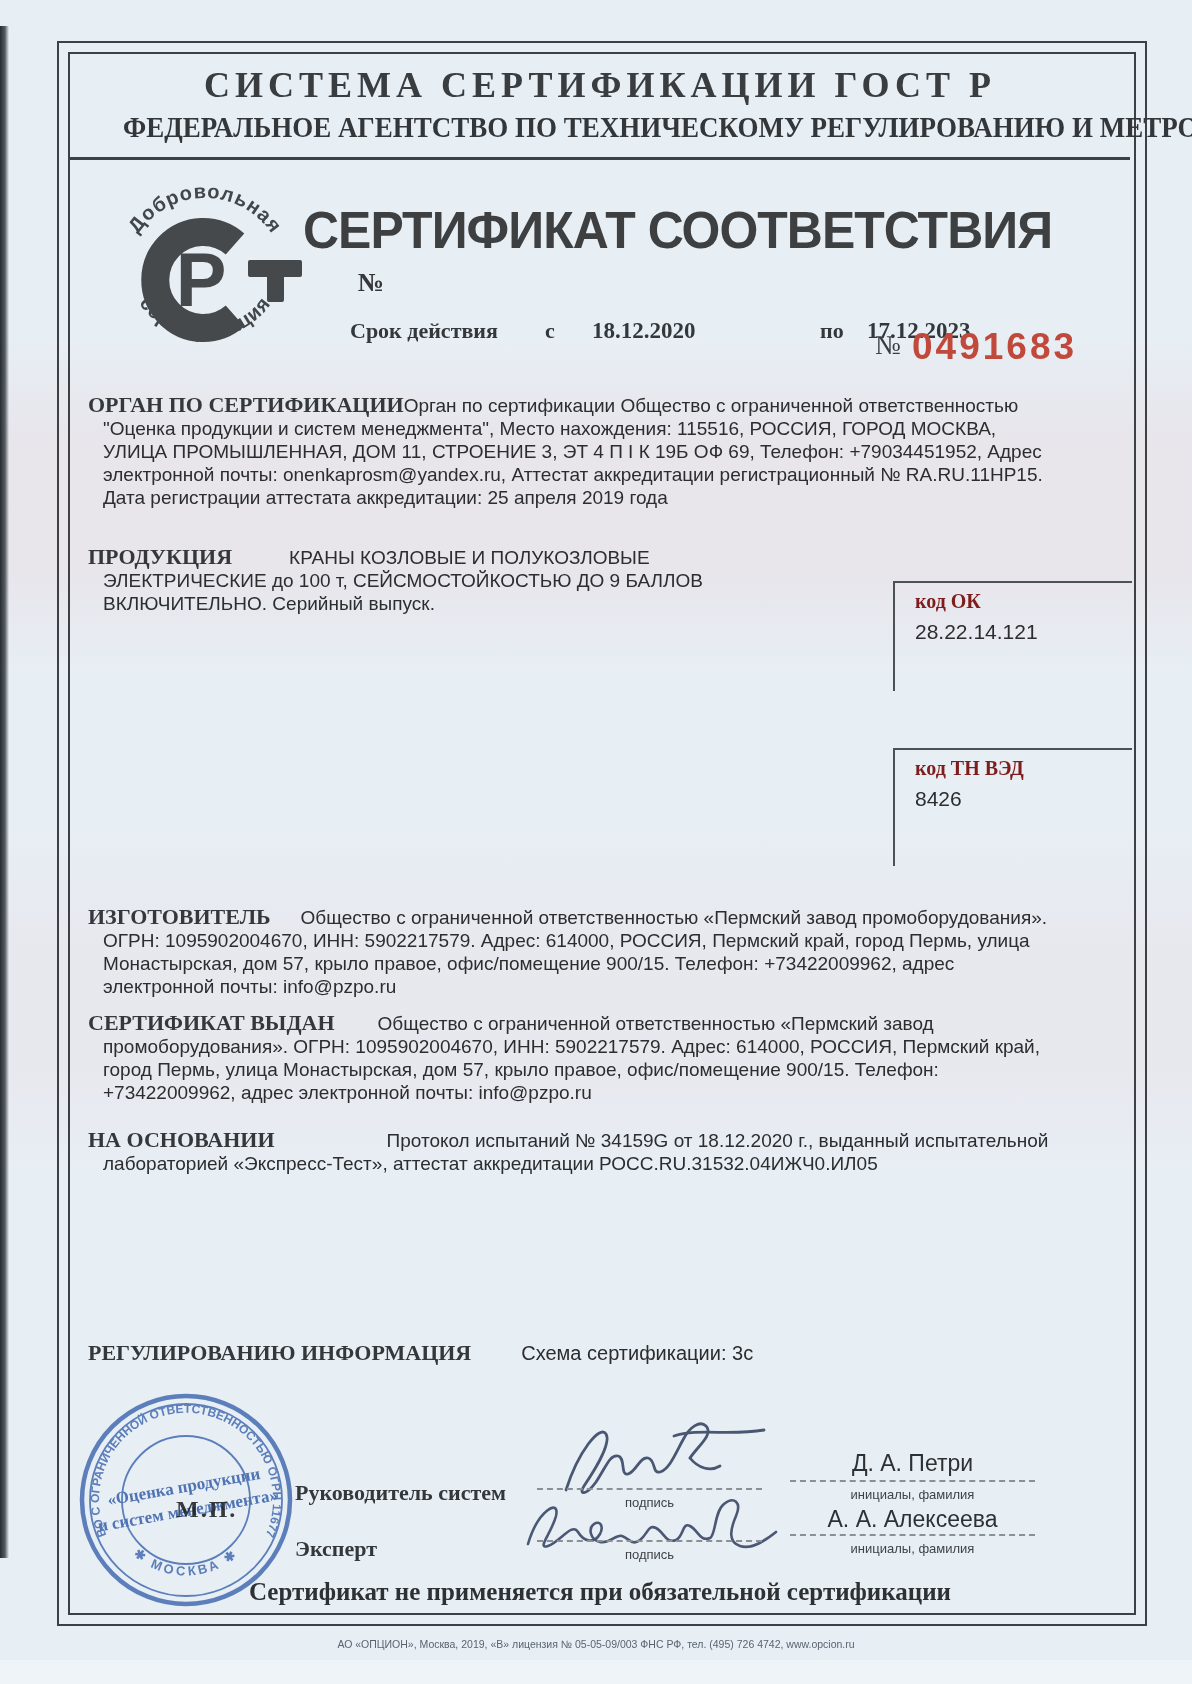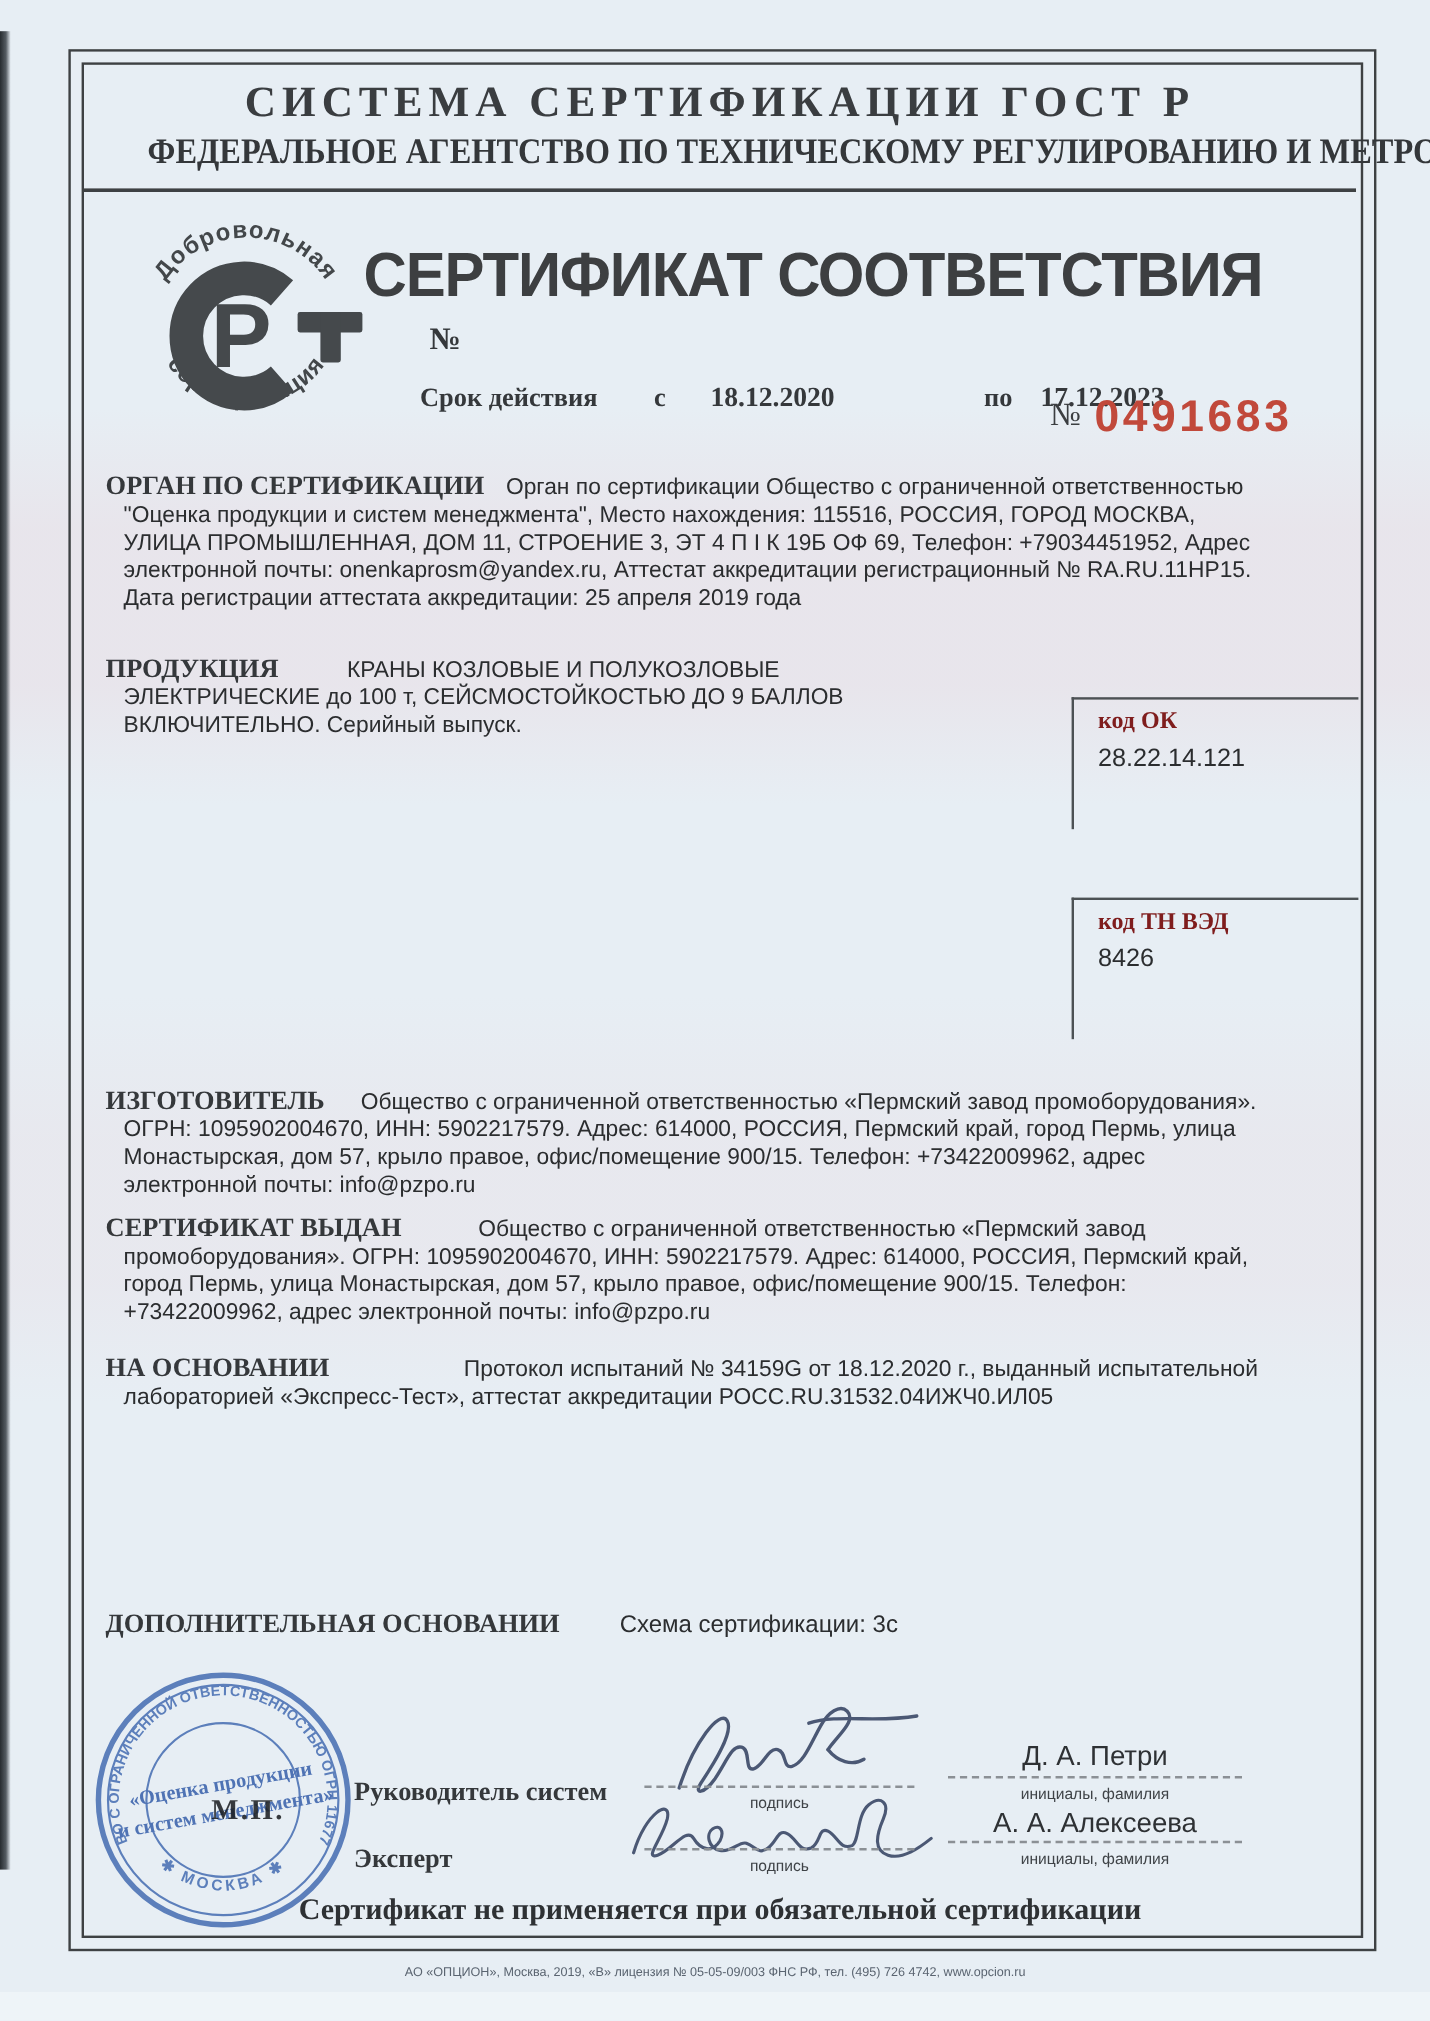--- a/index.html
+++ b/index.html
@@ -43,29 +43,29 @@
   .date-to{position:absolute;left:867px;top:318px;font-size:23px;}
 
   .blank-no-sign{position:absolute;left:875px;top:330px;font-family:"Liberation Serif",serif;font-size:27px;color:#3b3e41;}
   .blank-no{position:absolute;left:912px;top:326px;font-family:"Liberation Sans",sans-serif;
     font-weight:bold;font-size:37px;letter-spacing:3px;color:#c1493b;}
 
   .sec{position:absolute;left:88px;font-size:19px;line-height:23px;color:#2b2d2f;
     padding-left:15px;text-indent:-15px;}
   .sec .lbl{font-family:"Liberation Serif",serif;font-weight:bold;font-size:22px;color:#35383b;}
   .sec-org{top:393px;width:955px;}
-  .sec-org .lbl{margin-right:18px;}
+  .sec-org .lbl{}
   .sec-prod{top:545px;width:697px;}
   .sec-prod .lbl{margin-right:57px;}
   .sec-comp{top:713px;width:748px;}
   .sec-comp .body{display:block;margin-top:13px;text-indent:0;padding-left:15px;}
   .sec-man{top:905px;width:960px;}
   .sec-man .lbl{margin-right:30px;}
   .sec-iss{top:1011px;width:960px;}
-  .sec-iss .lbl{margin-right:64px;}
+  .sec-iss .lbl{margin-right:43px;}
   .sec-bas{top:1128px;width:968px;}
   .sec-bas .lbl{margin-right:112px;}
   .sec-add{top:1341px;width:960px;}
   .sec-add .lbl{margin-right:50px;}
   .sec-add .val{font-size:20px;}
 
   .code-box{position:absolute;left:893px;width:239px;border-top:2px solid #4c5154;border-left:2px solid #4c5154;
     padding:7px 0 0 20px;box-sizing:border-box;}
   .code-box .cb-lbl{font-family:"Liberation Serif",serif;font-weight:bold;font-size:20px;color:#7f1d1d;}
   .code-box .cb-val{font-size:21px;color:#2b2d2f;margin-top:7px;}
@@ -177,21 +177,21 @@
 
   <div class="sec sec-iss">
     <span class="lbl">СЕРТИФИКАТ ВЫДАН</span><span>Общество с ограниченной ответственностью «Пермский завод промоборудования». ОГРН: 1095902004670, ИНН: 5902217579.  Адрес: 614000, РОССИЯ, Пермский край, город Пермь, улица Монастырская, дом 57, крыло правое, офис/помещение 900/15. Телефон: +73422009962, адрес электронной почты: info@pzpo.ru</span>
   </div>
 
   <div class="sec sec-bas">
     <span class="lbl">НА ОСНОВАНИИ</span><span>Протокол испытаний № 34159G от 18.12.2020 г., выданный испытательной лабораторией «Экспресс-Тест», аттестат аккредитации РОСС.RU.31532.04ИЖЧ0.ИЛ05</span>
   </div>
 
   <div class="sec sec-add">
-    <span class="lbl">ДОПОЛНИТЕЛЬНАЯ ОСНОВАНИИ</span><span class="val">Схема сертификации: 3с</span>
+    <span class="lbl">РЕГУЛИРОВАНИЮ ИНФОРМАЦИЯ</span><span class="val">Схема сертификации: 3с</span>
   </div>
 
   <svg class="stamp" width="232" height="232" viewBox="0 0 232 232">
     <defs>
       <path id="st-ring" d="M 36,150 A 87,87 0 1 1 196,150"></path>
       <path id="st-bot" d="M 52,158 A 78,78 0 0 0 180,158"></path>
     </defs>
     <g stroke="#4d73b5" fill="none">
       <circle cx="116" cy="116" r="104" stroke-width="4.5"></circle>
       <circle cx="116" cy="116" r="96" stroke-width="1.8"></circle>

